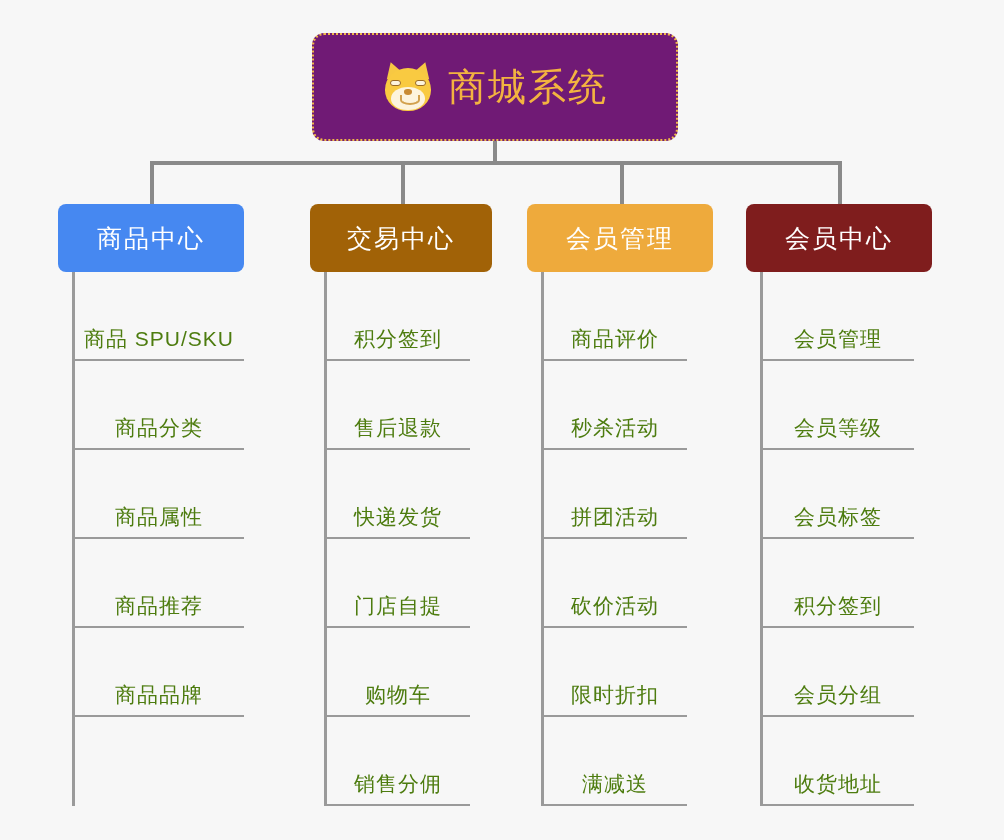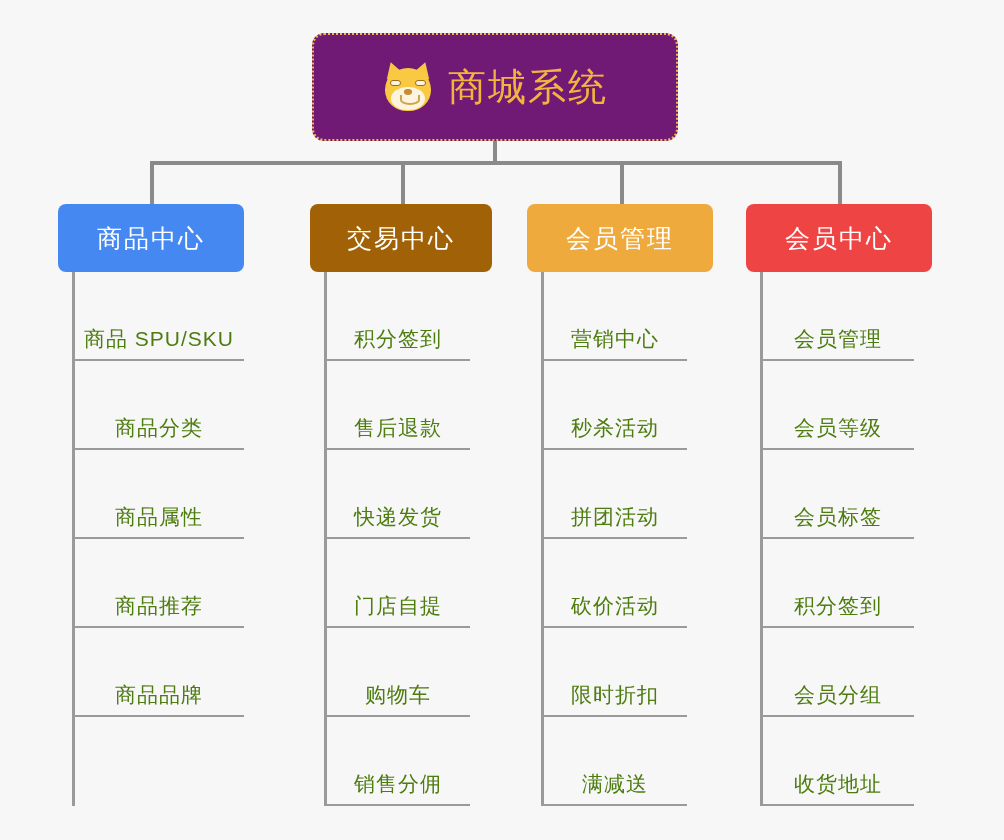--- a/index.html
+++ b/index.html
@@ -221,31 +221,31 @@
       <div class="leaf-item">销售分佣</div>
     </div>
   </div>
 
   <div class="column" style="left:527px; width:186px;">
     <div class="cat-box" style="background:#eeaa3c;">
       <span>会员管理</span>
     </div>
     <div class="leaf-list" style="width:160px;">
       <div class="leaf-spine" style="height:534px;"></div>
-      <div class="leaf-item">营销中心</div>
+      <div class="leaf-item">商品评价</div>
       <div class="leaf-item">秒杀活动</div>
       <div class="leaf-item">拼团活动</div>
       <div class="leaf-item">砍价活动</div>
       <div class="leaf-item">限时折扣</div>
       <div class="leaf-item">满减送</div>
     </div>
   </div>
 
   <div class="column" style="left:746px; width:186px;">
-    <div class="cat-box" style="background:#ef4444;">
+    <div class="cat-box" style="background:#7f1d1d;">
       <span>会员中心</span>
     </div>
     <div class="leaf-list" style="width:168px;">
       <div class="leaf-spine" style="height:534px;"></div>
       <div class="leaf-item">会员管理</div>
       <div class="leaf-item">会员等级</div>
       <div class="leaf-item">会员标签</div>
       <div class="leaf-item">积分签到</div>
       <div class="leaf-item">会员分组</div>
       <div class="leaf-item">收货地址</div>

